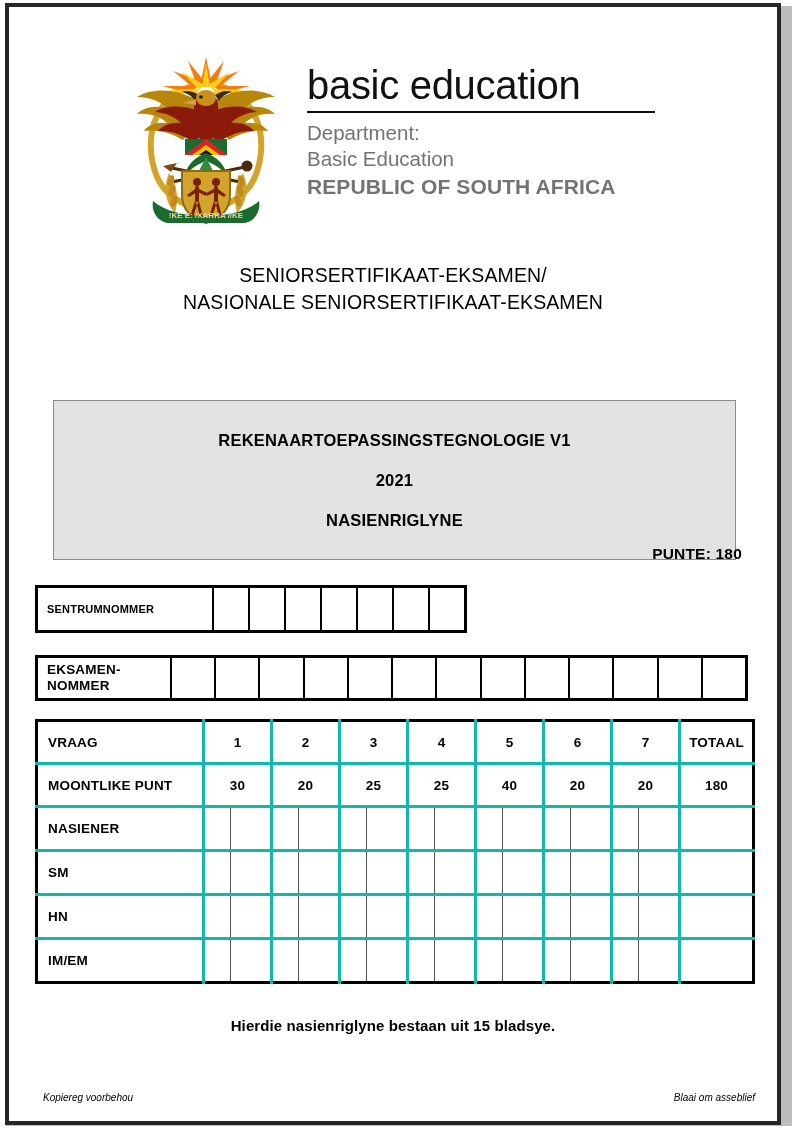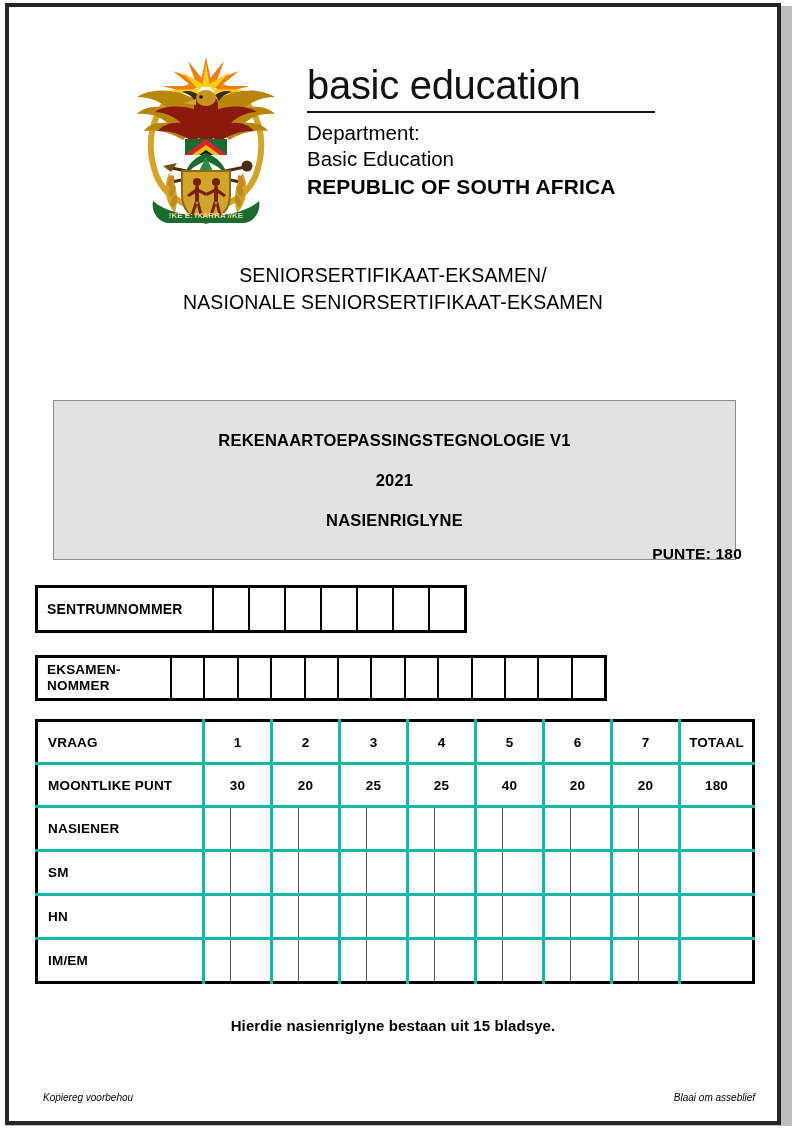--- a/index.html
+++ b/index.html
@@ -70,21 +70,21 @@
   }
   .brand-rule {
     border-bottom: 2.5px solid #111;
     margin: 4px 0 7px 0;
     width: 348px;
   }
   .brand-line {
     font-size: 20.5px;
     line-height: 1.30;
     font-weight: 400;
-    color: #000000;
+    color: #737373;
   }
   .brand-line.bold {
     font-weight: bold;
     font-size: 21px;
     letter-spacing: 0.1px;
   }
 
   
   .exam-heading {
     position: absolute;
@@ -140,21 +140,21 @@
     height: 48px;
     border: 3px solid #000;
     box-sizing: border-box;
     display: flex;
   }
   .centre-label {
     flex: 0 0 165px;
     display: flex;
     align-items: center;
     padding-left: 9px;
-    font-size: 14px;
+    font-size: 11px;
     font-weight: bold;
     letter-spacing: 0.2px;
   }
   .cells {
     flex: 1 1 auto;
     display: flex;
   }
   .cells .cell {
     flex: 1 1 0;
     border-left: 2px solid #000;
@@ -183,21 +183,21 @@
     letter-spacing: 0.2px;
   }
   .final-value {
     flex: 1 1 auto;
   }
 
   .exam-row {
     position: absolute;
     left: 26px;
     top: 648px;
-    width: 572px;
+    width: 713px;
     height: 46px;
     border: 3px solid #000;
     box-sizing: border-box;
     display: flex;
   }
   .exam-label {
     flex: 0 0 123px;
     display: flex;
     flex-direction: column;
     justify-content: center;

